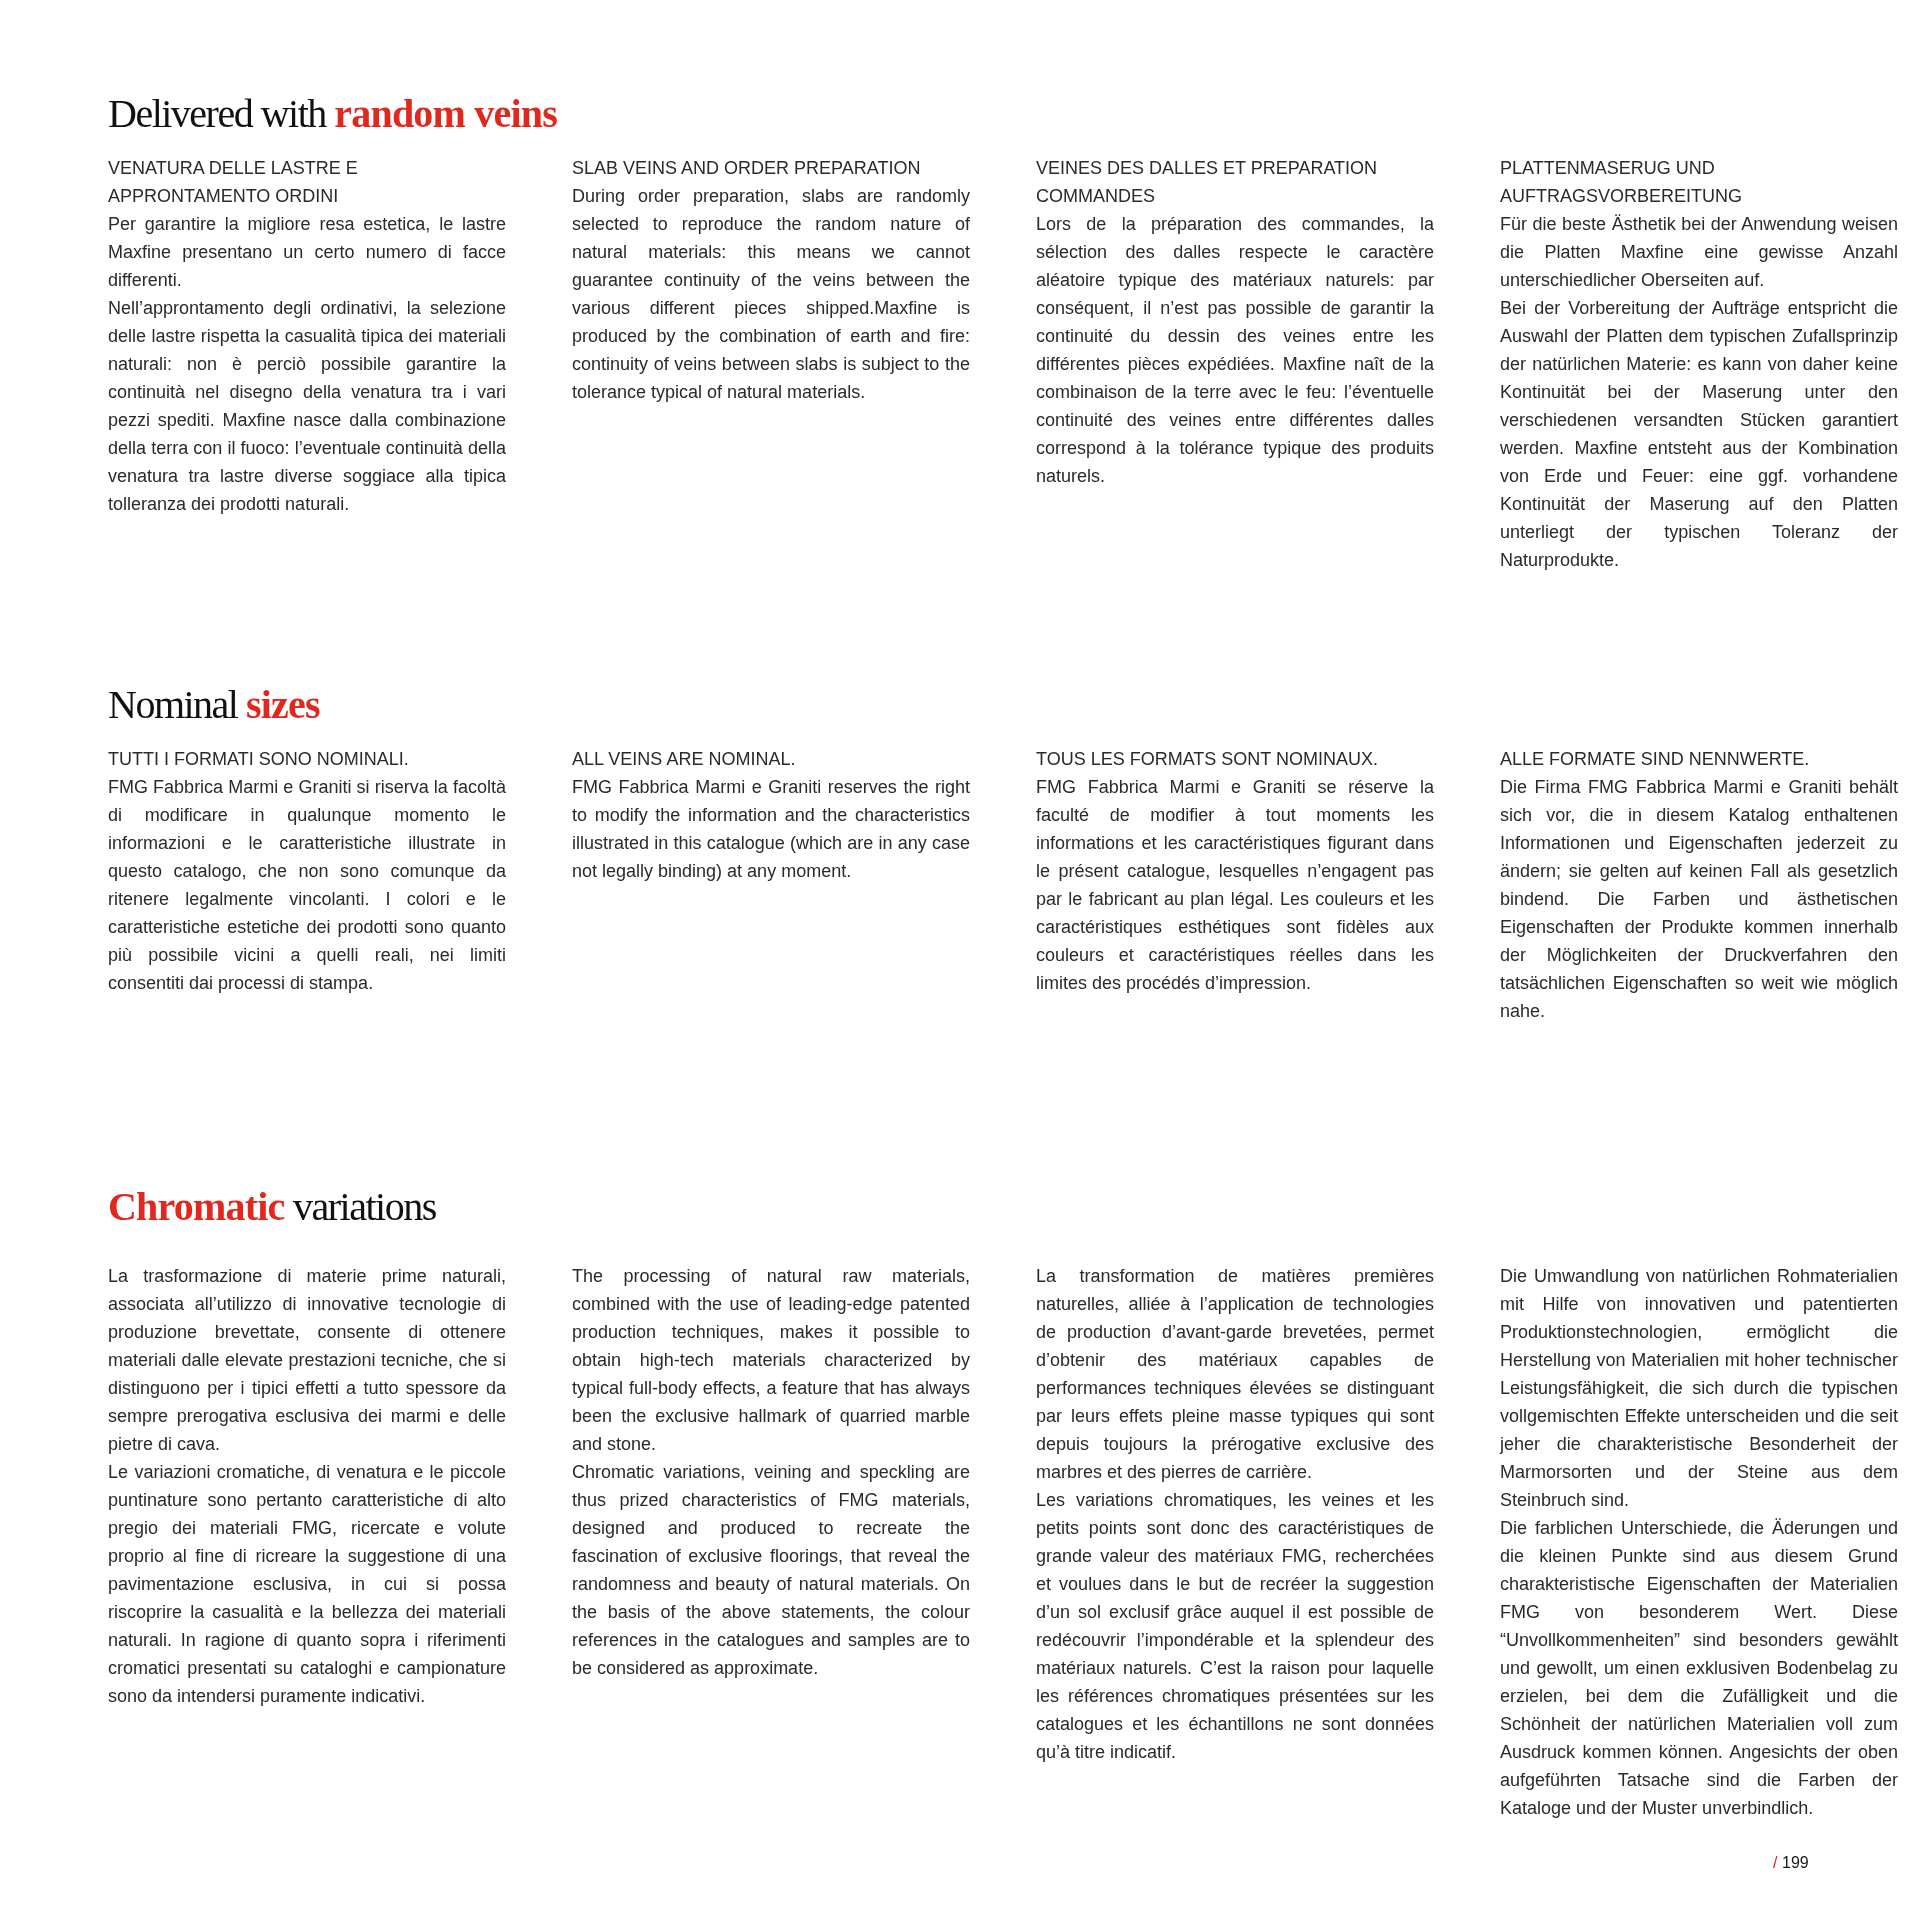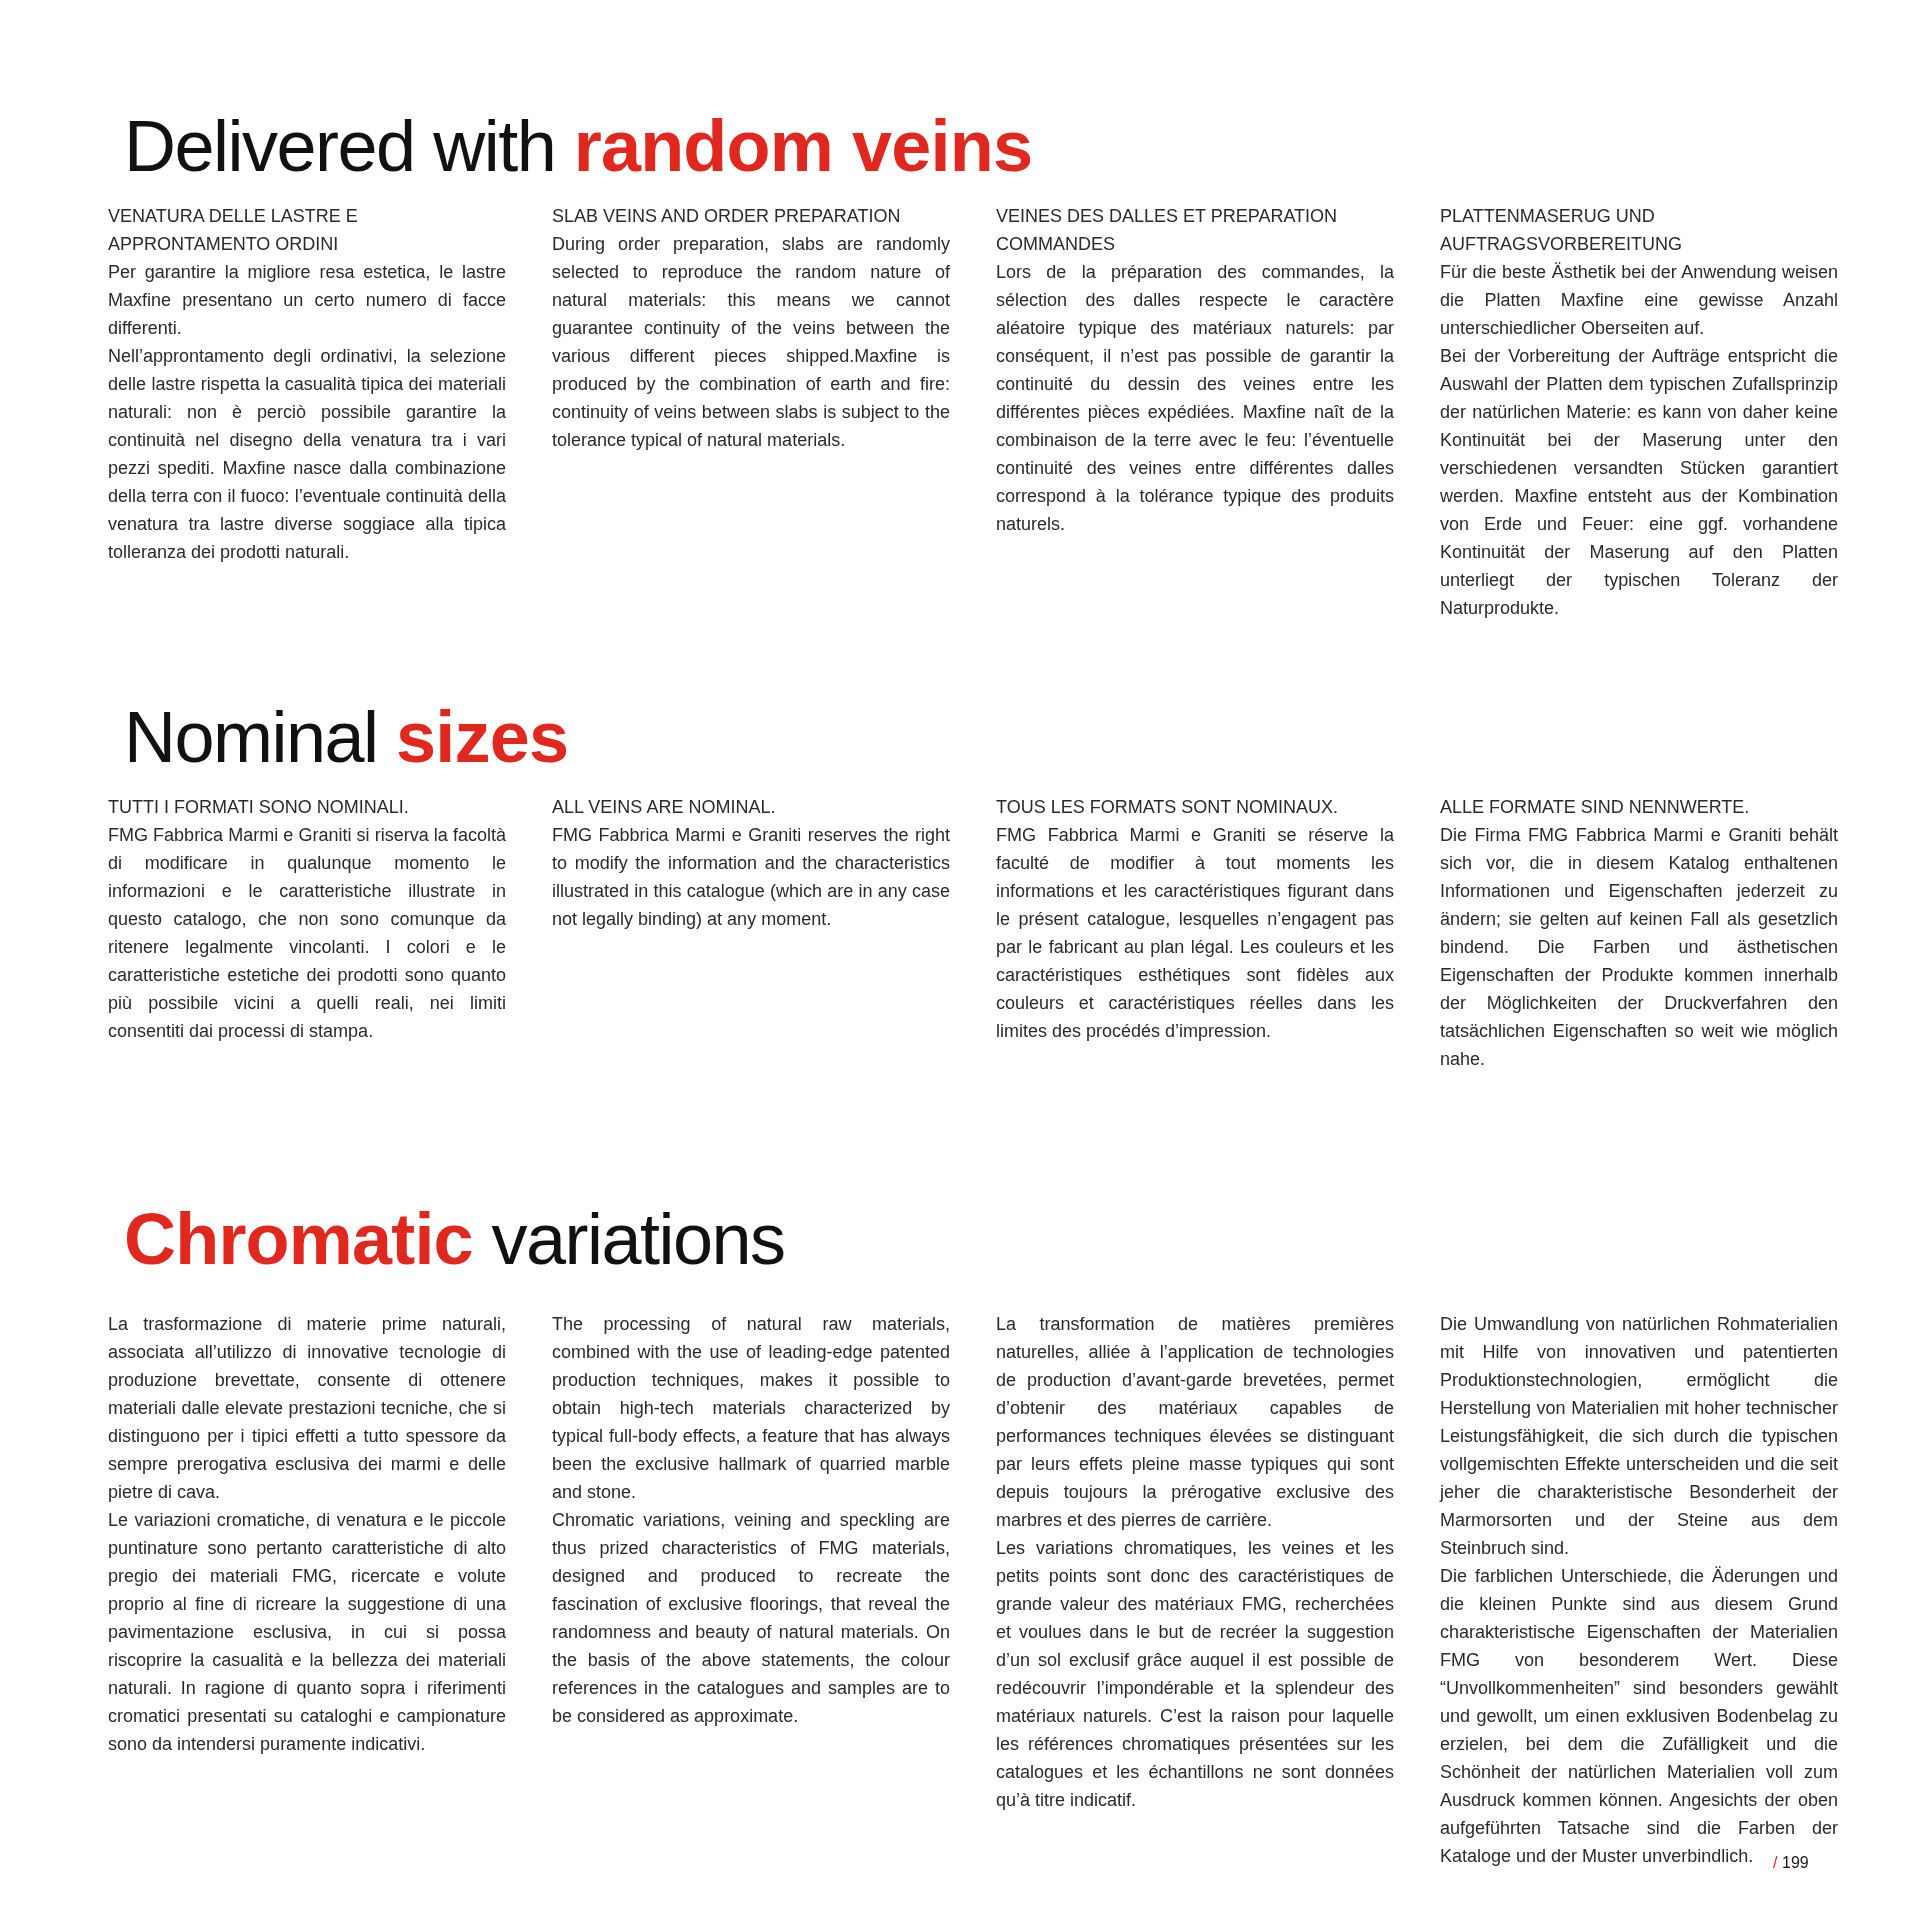--- a/index.html
+++ b/index.html
@@ -3,28 +3,28 @@
 <meta charset="utf-8">
 <style>
   html, body { margin: 0; padding: 0; background: #ffffff; }
   body {
     width: 1925px; height: 1925px; position: relative; overflow: hidden;
     font-family: "Liberation Sans", "DejaVu Sans", sans-serif;
     color: #1a1a1a;
   }
   .section { position: absolute; left: 108px; width: 1726px; }
   .section-title {
-    margin: 16px; font-size: 72px; line-height: 1; font-weight: 300;
+    margin: 0; font-size: 40px; line-height: 1; font-weight: 300;
     letter-spacing: -1.5px; color: #111;
-    font-family: Liberation Sans, sans-serif;
+    font-family: Liberation Serif, serif;
     white-space: nowrap;
   }
   .section-title .light { font-weight: normal; -webkit-text-stroke: 0; color: #111; }
   .section-title .accent { font-weight: bold; color: #E0281F; letter-spacing: -0.8px; }
-  .columns { display: flex; gap: 46px; margin-top: 20px; }
+  .columns { display: flex; gap: 66px; margin-top: 20px; }
   .col { width: 398px; flex: 0 0 398px; font-size: 18px; line-height: 28px; color: #2a2a2a; }
   .col p { margin: 0; text-align: justify; }
   .col .subhead { text-align: left; text-transform: none; }
   #s1 { top: 94px; }
   #s2 { top: 685px; }
   #s3 { top: 1187px; }
   #s3 .columns { margin-top: 35px; }
   .page-number {
     position: absolute; left: 1773px; top: 1854px;
     font-size: 16px; color: #1a1a1a; white-space: nowrap;

